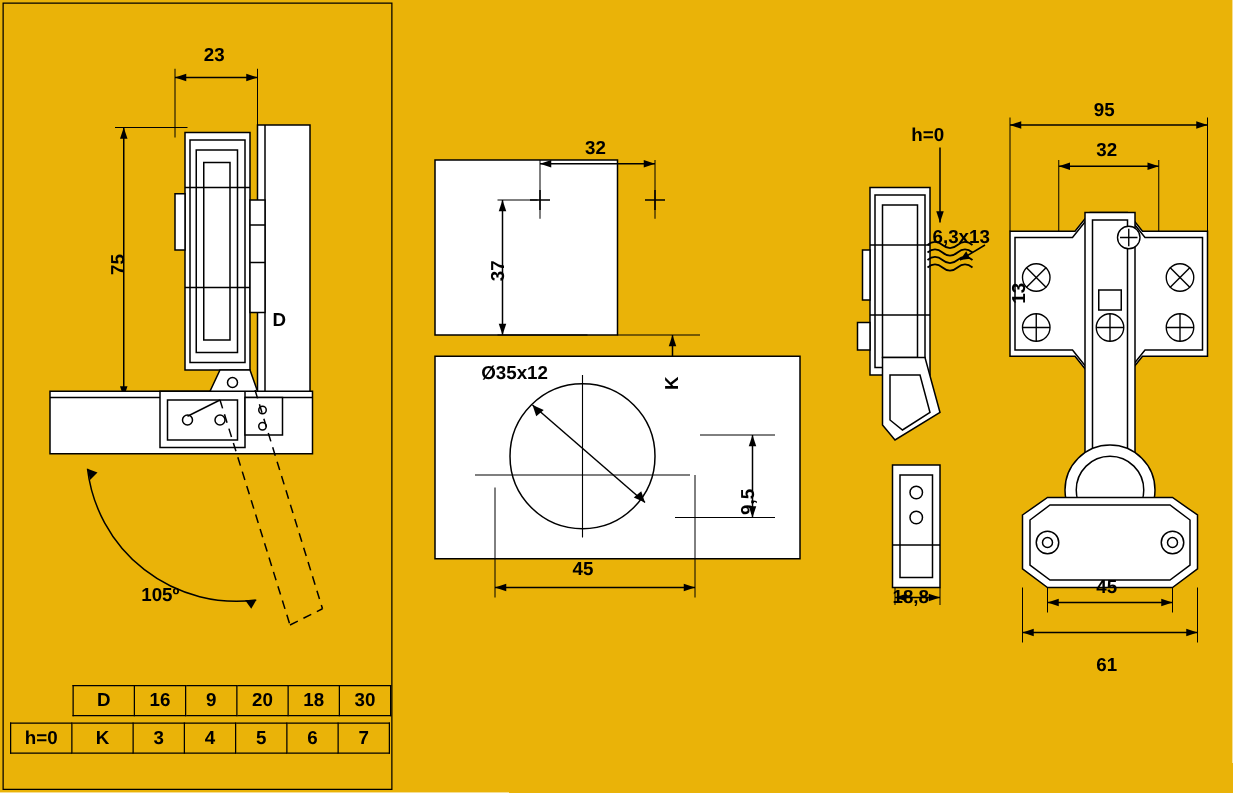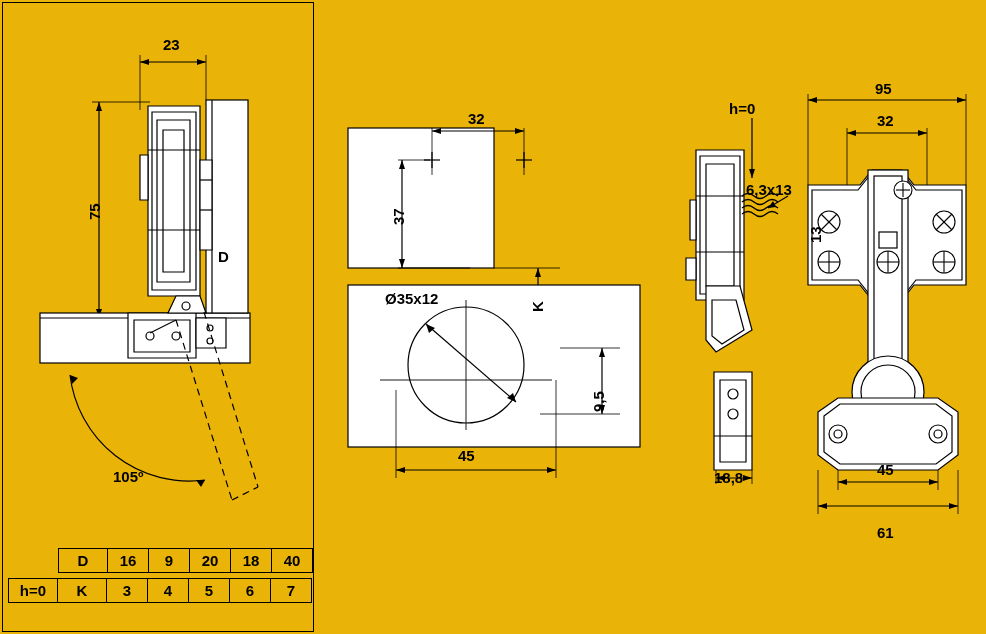--- a/index.html
+++ b/index.html
@@ -240,21 +240,21 @@
   <div class="lbl" style="left:113px;top:468px;">105º</div>
 
   <table class="dimtable" style="left:58px;top:548px;">
     <tbody>
         <tr>
       <td class="hdr">D</td>
       <td>16</td>
       <td>9</td>
       <td>20</td>
       <td>18</td>
-      <td>40</td>
+      <td>30</td>
     </tr>
   </tbody>
     </table>
   <table class="dimtable" style="left:8px;top:578px;">
     <tbody>
         <tr>
       <td class="hdr">h=0</td>
       <td class="hdr">K</td>
       <td>3</td>
       <td>4</td>

